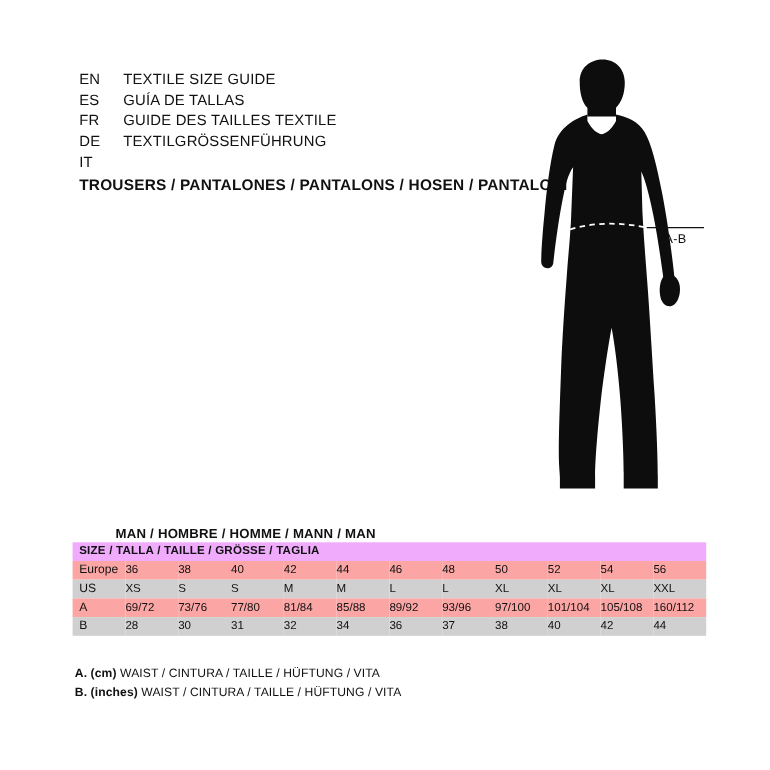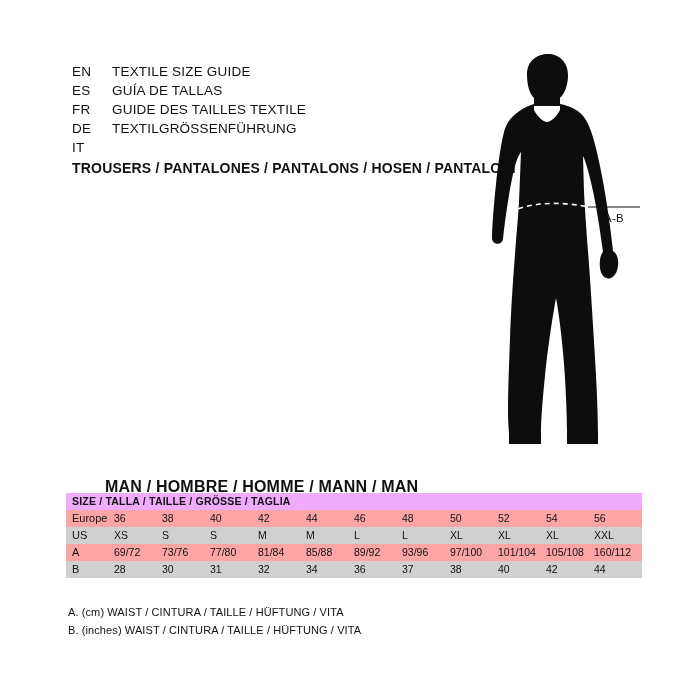--- a/index.html
+++ b/index.html
@@ -72,21 +72,21 @@
     font-size: 11.5px;
     color: #111;
     letter-spacing: 0.3px;
   }
 
   
   .gender-label {
     position: absolute;
     left: 64px;
     top: 478px;
-    font-size: 16px;
+    font-size: 12px;
     font-weight: bold;
     letter-spacing: 0.2px;
     color: #111;
     padding-left: 37px;
   }
   table.size-table {
     position: absolute;
     left: 62px;
     top: 493px;
     width: 576px;
@@ -135,21 +135,21 @@
     top: 603px;
     font-size: 11px;
     color: #111;
     letter-spacing: 0.1px;
   }
   .notes div {
     height: 18px;
     line-height: 18px;
   }
   .notes b {
-    font-weight: normal;
+    font-weight: bold;
   }
 </style>
 </head>
 <body>
 
 <div id="sheet">
 
   <div class="lang-block">
     <div class="lang-row">
       <span class="lang-code">EN</span>

